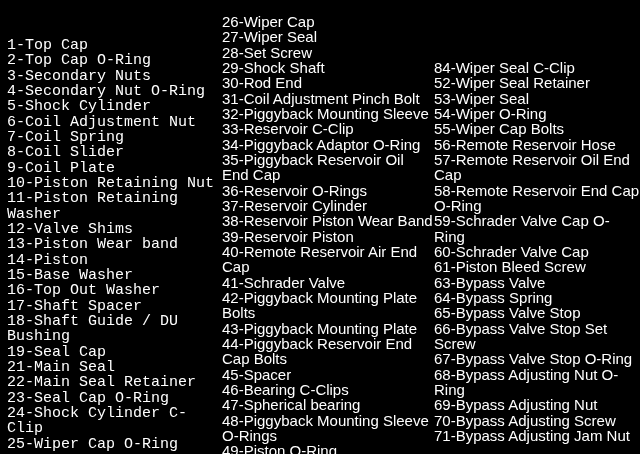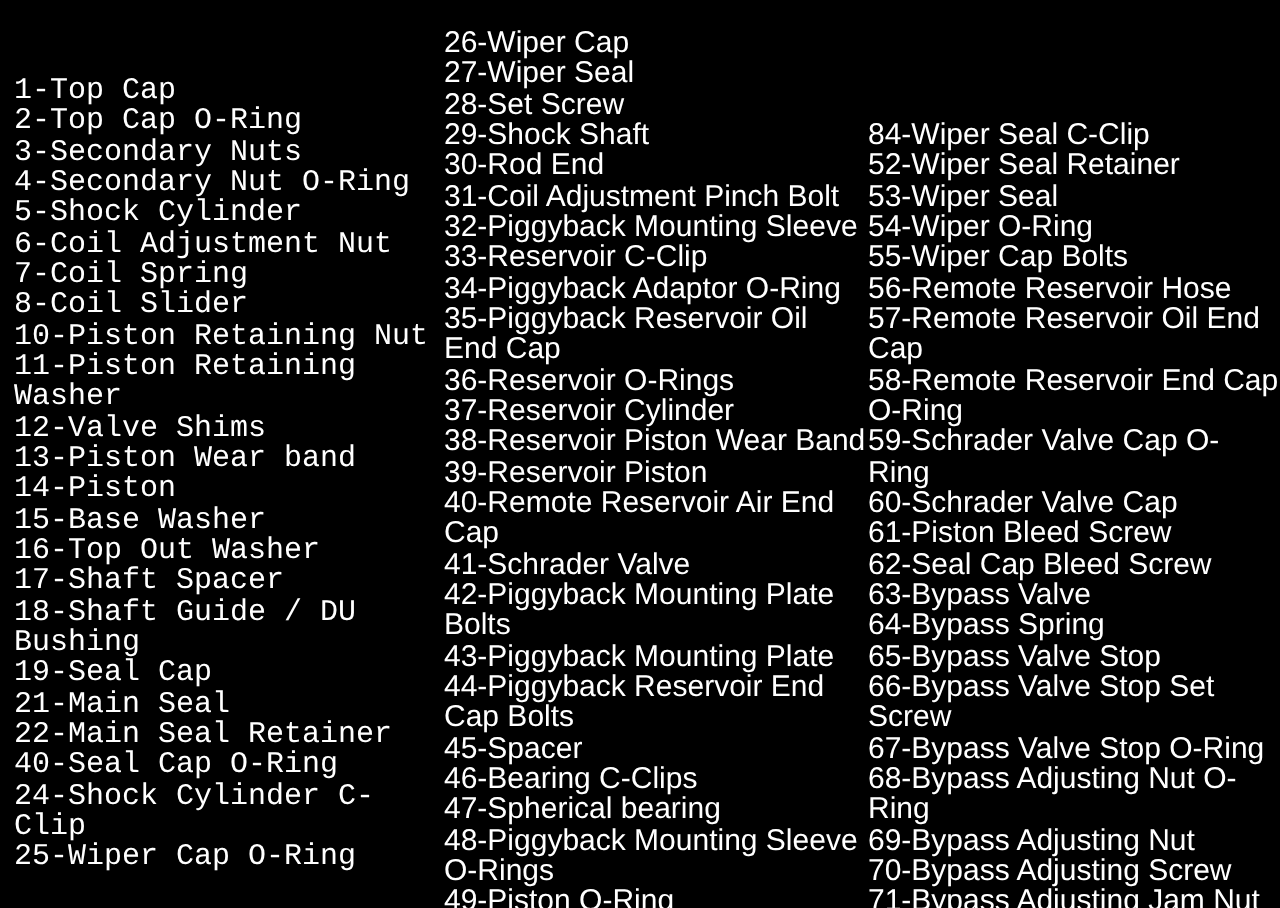--- a/index.html
+++ b/index.html
@@ -40,33 +40,34 @@
 <div class="screen">
   <div class="col col1">
       <div class="item">1-Top Cap</div>
       <div class="item">2-Top Cap O-Ring</div>
       <div class="item">3-Secondary Nuts</div>
       <div class="item">4-Secondary Nut O-Ring</div>
       <div class="item">5-Shock Cylinder</div>
       <div class="item">6-Coil Adjustment Nut</div>
       <div class="item">7-Coil Spring</div>
       <div class="item">8-Coil Slider</div>
+      <div class="item">9-Coil Plate</div>
       <div class="item">10-Piston Retaining Nut</div>
       <div class="item">11-Piston Retaining Washer</div>
       <div class="item">12-Valve Shims</div>
       <div class="item">13-Piston Wear band</div>
       <div class="item">14-Piston</div>
       <div class="item">15-Base Washer</div>
       <div class="item">16-Top Out Washer</div>
       <div class="item">17-Shaft Spacer</div>
       <div class="item">18-Shaft Guide / DU Bushing</div>
       <div class="item">19-Seal Cap</div>
       <div class="item">21-Main Seal</div>
       <div class="item">22-Main Seal Retainer</div>
-      <div class="item">40-Seal Cap O-Ring</div>
+      <div class="item">23-Seal Cap O-Ring</div>
       <div class="item">24-Shock Cylinder C-Clip</div>
       <div class="item">25-Wiper Cap O-Ring</div>
     </div>
   <div class="col col2">
       <div class="item">26-Wiper Cap</div>
       <div class="item">27-Wiper Seal</div>
       <div class="item">28-Set Screw</div>
       <div class="item">29-Shock Shaft</div>
       <div class="item">30-Rod End</div>
       <div class="item">31-Coil Adjustment Pinch Bolt</div>
@@ -94,21 +95,20 @@
       <div class="item">52-Wiper Seal Retainer</div>
       <div class="item">53-Wiper Seal</div>
       <div class="item">54-Wiper O-Ring</div>
       <div class="item">55-Wiper Cap Bolts</div>
       <div class="item">56-Remote Reservoir Hose</div>
       <div class="item">57-Remote Reservoir Oil End Cap</div>
       <div class="item">58-Remote Reservoir End Cap O-Ring</div>
       <div class="item">59-Schrader Valve Cap O-Ring</div>
       <div class="item">60-Schrader Valve Cap</div>
       <div class="item">61-Piston Bleed Screw</div>
-      <div class="item">62-Seal Cap Bleed Screw</div>
       <div class="item">63-Bypass Valve</div>
       <div class="item">64-Bypass Spring</div>
       <div class="item">65-Bypass Valve Stop</div>
       <div class="item">66-Bypass Valve Stop Set Screw</div>
       <div class="item">67-Bypass Valve Stop O-Ring</div>
       <div class="item">68-Bypass Adjusting Nut O-Ring</div>
       <div class="item">69-Bypass Adjusting Nut</div>
       <div class="item">70-Bypass Adjusting Screw</div>
       <div class="item">71-Bypass Adjusting Jam Nut</div>
     </div>

